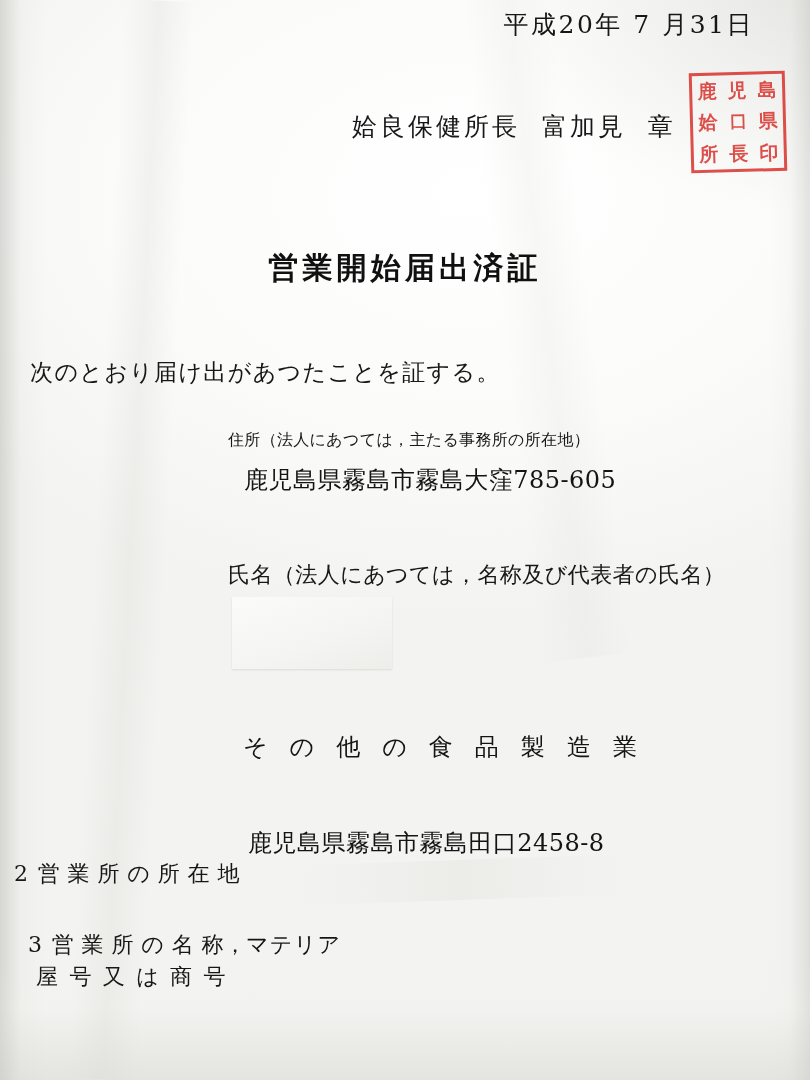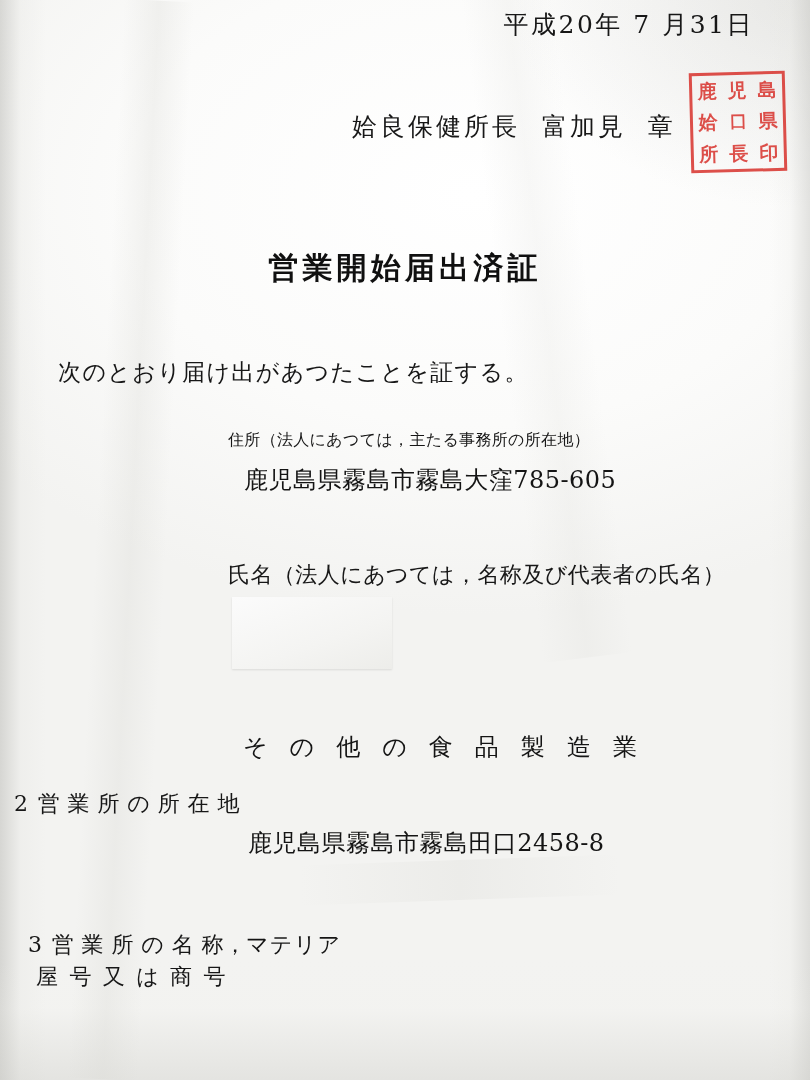--- a/index.html
+++ b/index.html
@@ -100,21 +100,20 @@
     letter-spacing: 0.14em;
     color: #101010;
   }
 
   .statement {
     top: 357px;
     left: 30px;
     font-size: 23px;
     letter-spacing: 0.06em;
     color: #171717;
-    margin-left: 28px;
   }
 
   .addr-label {
     top: 430px;
     left: 228px;
     font-size: 16px;
     letter-spacing: 0.02em;
     color: #171717;
   }
   .addr-value {
@@ -157,21 +156,21 @@
   }
   .item-value {
     position: absolute;
     font-size: 24px;
     color: #141414;
   }
 
   .item1-label { top: 731px; left: 14px; letter-spacing: 0.28em; }
   .item1-value { top: 731px; left: 243px; letter-spacing: 0.30em; }
 
-  .item2-label { top: 789px; left: 14px; letter-spacing: 0.10em; }
+  .item2-label { top: 859px; left: 14px; letter-spacing: 0.10em; }
   .item2-value { top: 827px; left: 248px; letter-spacing: 0.02em; }
 
   .item3-label { top: 930px; left: 28px; letter-spacing: 0.10em; }
   .item3-label2 { top: 962px; left: 36px; letter-spacing: 0.10em; }
   .item3-value { top: 930px; left: 246px; letter-spacing: 0.06em; font-size: 22px; }
 
   
   .seal {
     position: absolute;
     top: 72px;

